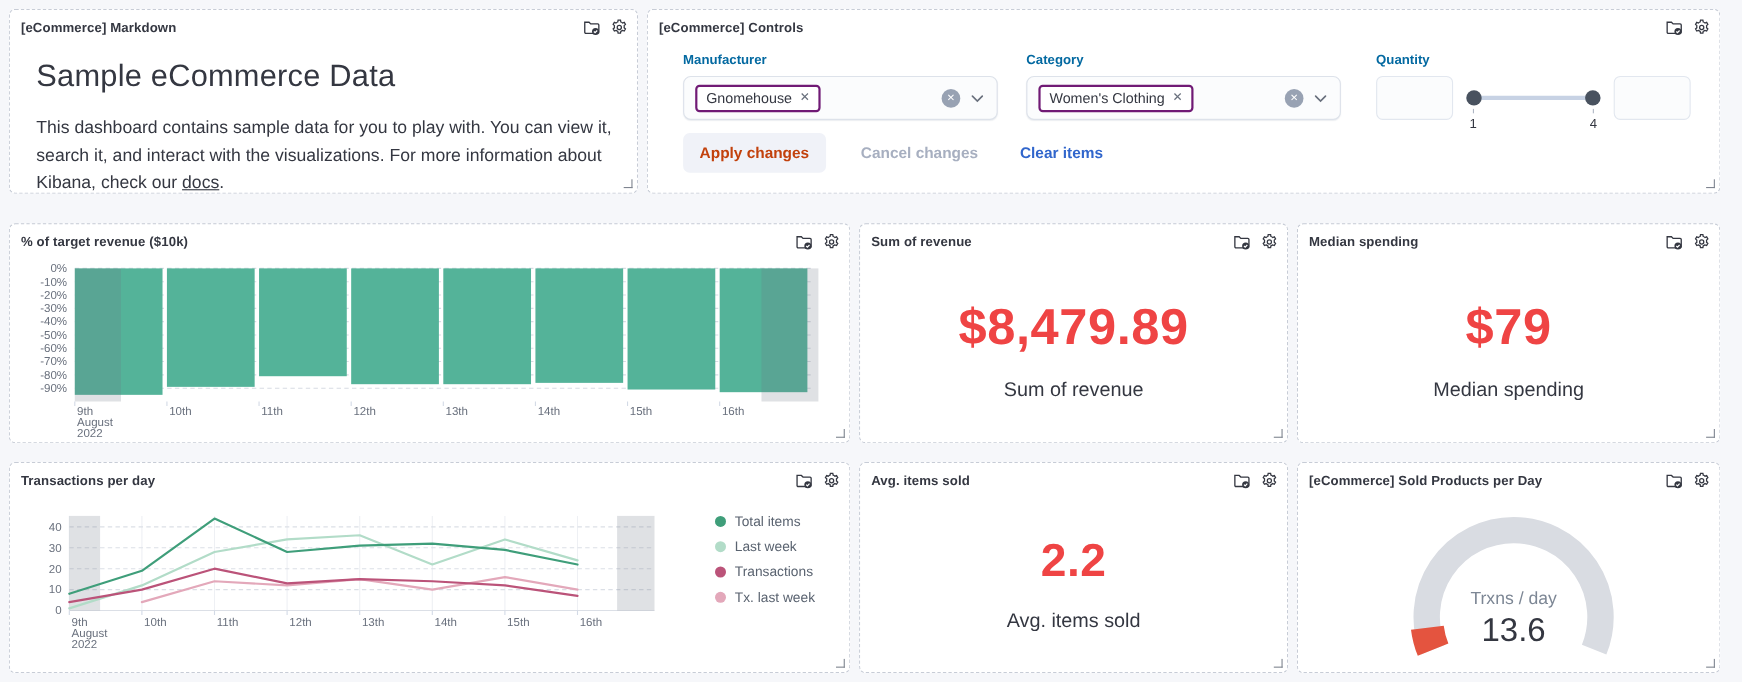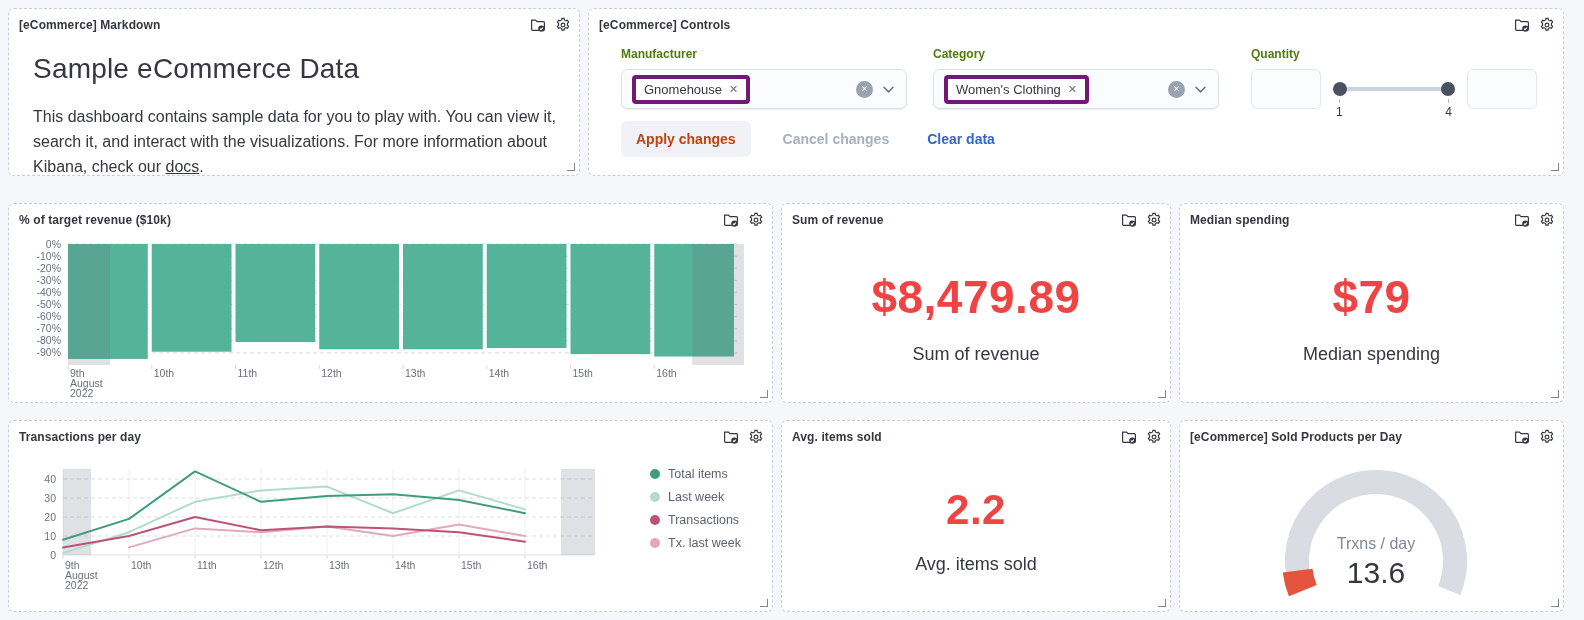--- a/index.html
+++ b/index.html
@@ -27,28 +27,28 @@
     border-right:1.6px solid #69707d;border-bottom:1.6px solid #69707d;
     opacity:.85;cursor:se-resize;
   }
   
   .md-body{position:absolute;top:30px;left:24px;right:20px;}
   .md-body h1{font-size:28px;font-weight:400;color:#343741;margin:14px 0 20px 0;letter-spacing:.2px;}
   .md-body p{font-size:16px;line-height:1.55;margin:0;max-width:548px;color:#343741;}
   .docs{color:#343741;text-decoration:underline;cursor:pointer;}
   
   .ctl-row{position:absolute;top:38px;left:32px;right:20px;display:flex;}
-  .ctl-col .flabel{font-size:12px;font-weight:600;color:#4d7c0f;margin-bottom:8px;}
+  .ctl-col .flabel{font-size:12px;font-weight:600;color:#0369a1;margin-bottom:8px;}
   .combo{
     width:286px;height:40px;background:#fbfcfd;border:1px solid #dde2ea;border-radius:7px;
     display:flex;align-items:center;padding:0 10px;box-sizing:border-box;
     box-shadow:0 1px 1px rgba(152,162,179,.18);cursor:pointer;
   }
   .pill{
-    background:#fff;border:4px solid #701a75;border-radius:4px;
+    background:#fff;border:2px solid #701a75;border-radius:4px;
     padding:3px 8px;font-size:13px;color:#343741;display:inline-flex;align-items:center;gap:7px;
     white-space:nowrap;
   }
   .pill .x{color:#69707d;font-size:11px;line-height:1;cursor:pointer;}
   .combo-right{margin-left:auto;display:flex;align-items:center;gap:8px;}
   .clear-circle{
     width:17px;height:17px;border-radius:50%;background:#98a2b3;color:#fff;
     font-size:9px;font-weight:700;display:flex;align-items:center;justify-content:center;cursor:pointer;
   }
   .chev svg{width:15px;height:15px;display:block;}
@@ -189,21 +189,21 @@
           <span class="hlabel right">4</span>
         </div>
         <input class="qty-input" value="" style="">
       </div>
     </div>
   </div>
 
   <div class="ctl-buttons">
     <button class="btn-apply">Apply changes</button>
     <button class="btn-cancel">Cancel changes</button>
-    <button class="btn-clear">Clear data</button>
+    <button class="btn-clear">Clear items</button>
   </div>
   <span class="resize"></span>
 </section>
 
 <section class="panel" style="left:8px;top:203px;width:765px;height:200px">
   <header class="ph">
     <span class="ptitle">% of target revenue ($10k)</span>
     <span class="picons">
       <span class="picon">
           <svg viewBox="0 0 16 16">

